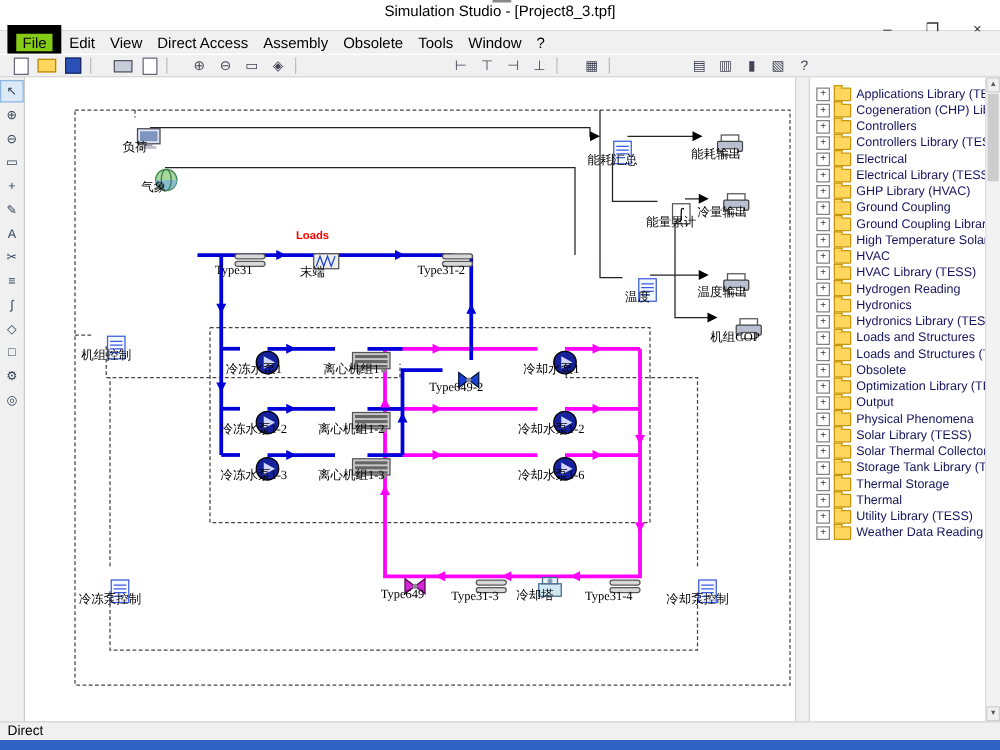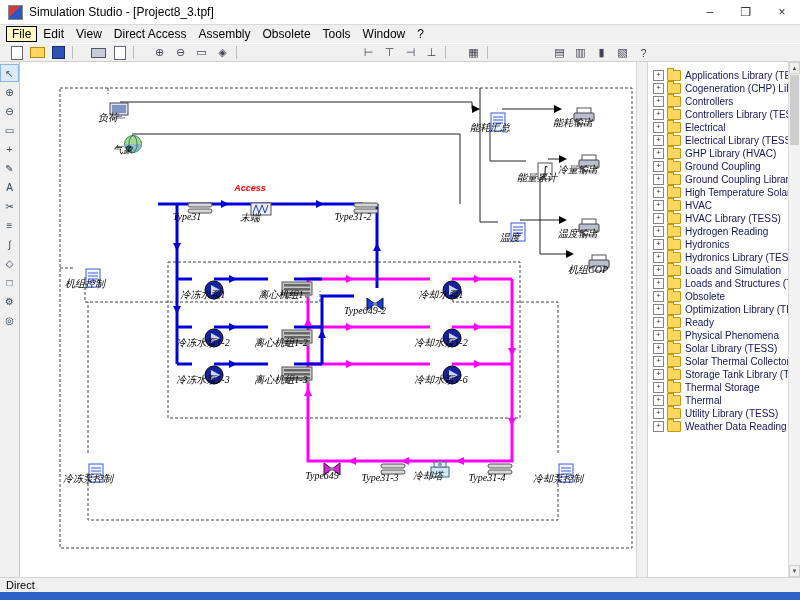--- a/index.html
+++ b/index.html
@@ -1,51 +1,51 @@
 <!DOCTYPE html>
 <html><head>
 <meta charset="utf-8">
 <style>
   html,body{margin:0;padding:0;width:800px;height:600px;overflow:hidden;
     font-family:"Liberation Sans","DejaVu Sans",sans-serif;background:#fff;position:relative;}
   
   .titlebar{position:absolute;left:0;top:0;width:800px;height:24px;background:#fff;
-    border-bottom:1px solid #d9d9d9;display:flex;align-items:center;}
+    border-bottom:1px solid #d9d9d9;display:flex;align-items:center;flex-direction:column;}
   .app-icon{width:13px;height:13px;margin:0 6px 0 8px;
     background:linear-gradient(135deg,#d43a3a 0 45%,#2f55c4 45% 100%);border:1px solid #888;}
   .title-text{font-size:12px;color:#000;}
   .win-btns{margin-left:auto;display:flex;height:100%;}
   .win-btn{width:36px;height:100%;display:flex;align-items:center;justify-content:center;
     font-size:12px;color:#333;}
   
   .menubar{position:absolute;left:0;top:25px;width:800px;height:18px;background:#f0f0f0;
     display:flex;align-items:center;font-size:12px;padding-left:6px;box-sizing:border-box;}
   .menu-item{padding:1px 6px;color:#000;white-space:nowrap;}
-  .menu-item.hl{background:#fef9c3;border:1px solid #000000;padding:0 5px;}
+  .menu-item.hl{background:#84cc16;border:7px solid #000000;padding:0 5px;}
   
   .toolbar{position:absolute;left:0;top:43px;width:800px;height:19px;background:#f0f0f0;
     border-top:1px solid #fff;border-bottom:1px solid #cfcfcf;display:flex;align-items:center;
     padding-left:4px;box-sizing:border-box;}
   .tb-btn{width:19px;height:16px;display:flex;align-items:center;justify-content:center;
     font-size:11px;color:#445;border:1px solid transparent;}
   .tb-gap{display:inline-block;height:1px;}
   .tb-sep{width:1px;height:13px;background:#bdbdbd;margin:0 3px;}
   .css-ic{display:inline-block;}
   .ic-page{width:10px;height:12px;background:#fff;border:1px solid #667;}
   .ic-folder{width:13px;height:9px;background:#ffd75e;border:1px solid #b8860b;}
   .ic-floppy{width:11px;height:11px;background:#2b50b8;border:1px solid #1a2a66;}
   .ic-printer{width:13px;height:8px;background:#c8ccd8;border:1px solid #556;}
   .lefttools{position:absolute;left:0;top:62px;width:20px;height:515px;background:#f0f0f0;
     border-right:1px solid #c9c9c9;display:flex;flex-direction:column;align-items:center;
     padding-top:2px;box-sizing:border-box;}
   .lt-btn{width:17px;height:16px;display:flex;align-items:center;justify-content:center;
     font-size:10px;color:#345;margin-bottom:1px;border:1px solid transparent;}
   .lt-btn.active{background:#dce9f7;border:1px solid #8ab6e0;}
   
-  .canvas{position:absolute;left:20px;top:62px;width:616px;height:515px;background:#fff;overflow:hidden;font-style:italic;}
+  .canvas{position:absolute;left:20px;top:62px;width:616px;height:515px;background:#fff;overflow:hidden;}
   .canvas svg{position:absolute;left:0;top:0;}
   .node{position:absolute;width:0;height:0;}
   .node .ic{position:absolute;transform:translate(-50%,-50%);line-height:0;}
   .node .lb{position:absolute;top:9px;transform:translateX(-50%);white-space:nowrap;
     font-size:10px;color:#000;font-family:"Liberation Serif","DejaVu Sans",serif;}
   .flabel{position:absolute;transform:translate(-50%,-50%);font-size:9px;font-weight:bold;white-space:nowrap;}
   
   .splitter{position:absolute;left:636px;top:62px;width:12px;height:515px;background:#f0f0f0;
     border-left:1px solid #d5d5d5;border-right:1px solid #d5d5d5;box-sizing:border-box;}
   .library{position:absolute;left:649px;top:62px;width:139px;height:515px;background:#fff;
@@ -512,21 +512,21 @@
           <svg width="16" height="20">
             <rect x="1" y="1" width="14" height="18" fill="#f4f8ff" stroke="#3a5adf"></rect>
             <line x1="3" y1="5" x2="13" y2="5" stroke="#3a5adf"></line>
             <line x1="3" y1="8" x2="13" y2="8" stroke="#3a5adf"></line>
             <line x1="3" y1="11" x2="13" y2="11" stroke="#3a5adf"></line>
             <line x1="3" y1="14" x2="10" y2="14" stroke="#3a5adf"></line>
           </svg>
         </span>
         <span class="lb">冷却泵控制</span>
       </div>
-      <div class="flabel" style="left: 230px; top: 126px; color: rgb(255, 0, 0);">Access</div>
+      <div class="flabel" style="left: 230px; top: 126px; color: rgb(255, 0, 0);">Loads</div>
     </div>
 </div>
 
 <div class="splitter"></div>
 
 <div class="library" id="library">
     <div class="lib-row">
       <span class="expander">+</span>
       <span class="folder"></span>
       <span class="lib-label">Applications Library (TESS)</span>
@@ -597,41 +597,41 @@
       <span class="lib-label">Hydronics</span>
     </div>
     <div class="lib-row">
       <span class="expander">+</span>
       <span class="folder"></span>
       <span class="lib-label">Hydronics Library (TESS)</span>
     </div>
     <div class="lib-row">
       <span class="expander">+</span>
       <span class="folder"></span>
-      <span class="lib-label">Loads and Simulation</span>
+      <span class="lib-label">Loads and Structures</span>
     </div>
     <div class="lib-row">
       <span class="expander">+</span>
       <span class="folder"></span>
       <span class="lib-label">Loads and Structures (TESS)</span>
     </div>
     <div class="lib-row">
       <span class="expander">+</span>
       <span class="folder"></span>
       <span class="lib-label">Obsolete</span>
     </div>
     <div class="lib-row">
       <span class="expander">+</span>
       <span class="folder"></span>
       <span class="lib-label">Optimization Library (TESS)</span>
     </div>
     <div class="lib-row">
       <span class="expander">+</span>
       <span class="folder"></span>
-      <span class="lib-label">Ready</span>
+      <span class="lib-label">Output</span>
     </div>
     <div class="lib-row">
       <span class="expander">+</span>
       <span class="folder"></span>
       <span class="lib-label">Physical Phenomena</span>
     </div>
     <div class="lib-row">
       <span class="expander">+</span>
       <span class="folder"></span>
       <span class="lib-label">Solar Library (TESS)</span>

